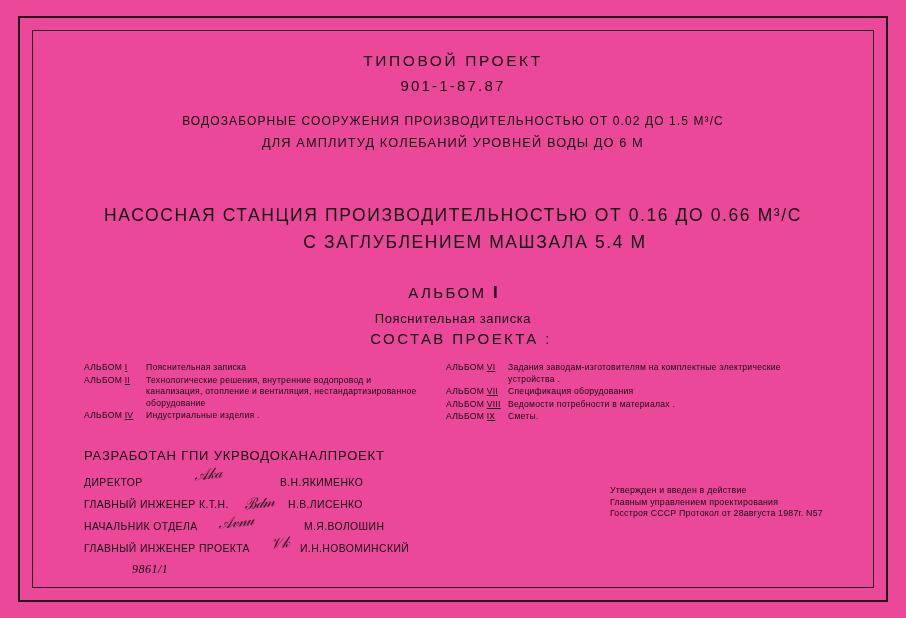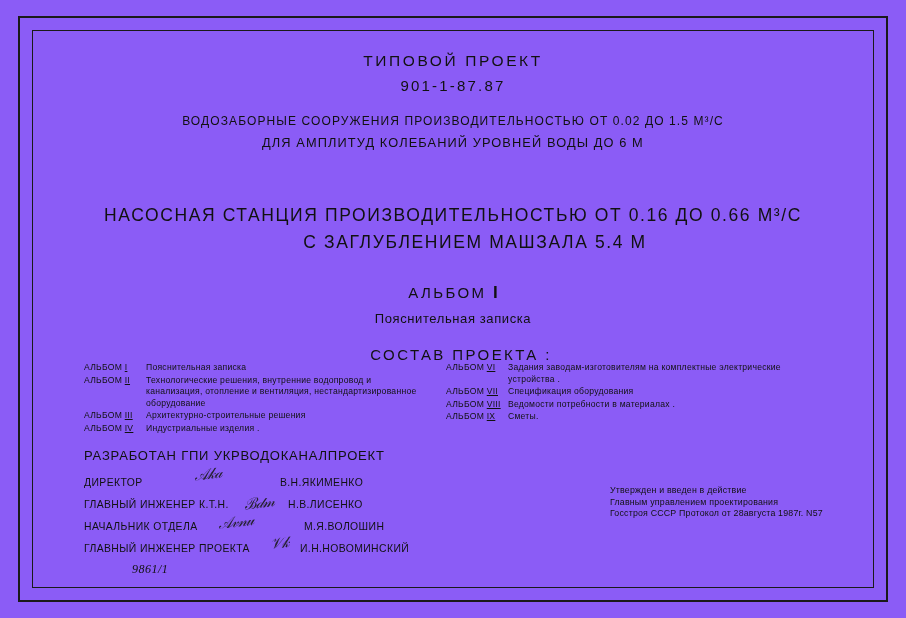--- a/index.html
+++ b/index.html
@@ -11,21 +11,21 @@
     width: 906px;
     height: 618px;
     font-family: "Liberation Sans", sans-serif;
     color: #111111;
     overflow: hidden;
   }
   .page {
     position: relative;
     width: 906px;
     height: 618px;
-    background: #8b5cf6;
+    background: #ec4899;
   }
   .frame-outer {
     position: absolute;
     left: 18px;
     top: 16px;
     width: 870px;
     height: 586px;
     border: 2px solid #1a1a1a;
     box-sizing: border-box;
   }
@@ -88,21 +88,21 @@
     font-weight: bold;
     font-size: 17px;
     letter-spacing: 0;
   }
   .t-note {
     margin-top: 8px;
     font-size: 13px;
     letter-spacing: 0.6px;
   }
   .t-sostav {
-    margin-top: 20px;
+    margin-top: 4px;
     font-size: 15px;
     letter-spacing: 2.4px;
     padding-left: 16px;
   }
 
   .cols {
     position: absolute;
     left: 0;
     top: 332px;
     width: 842px;
@@ -227,27 +227,20 @@
         <div class="entry">
           <span class="lbl">
             <span>АЛЬБОМ</span>
             <span class="rn">II</span>
           </span>
           <span class="txt">Технологические решения, внутренние водопровод и канализация, отопление и вентиляция, нестандартизированное оборудование</span>
         </div>
         <div class="entry">
           <span class="lbl">
             <span>АЛЬБОМ</span>
-            <span class="rn">III</span>
-          </span>
-          <span class="txt">Архитектурно-строительные решения</span>
-        </div>
-        <div class="entry">
-          <span class="lbl">
-            <span>АЛЬБОМ</span>
             <span class="rn">IV</span>
           </span>
           <span class="txt">Индустриальные изделия .</span>
         </div>
       </div>
 
       <div class="col col-right">
         <div class="entry">
           <span class="lbl">
             <span>АЛЬБОМ</span>

